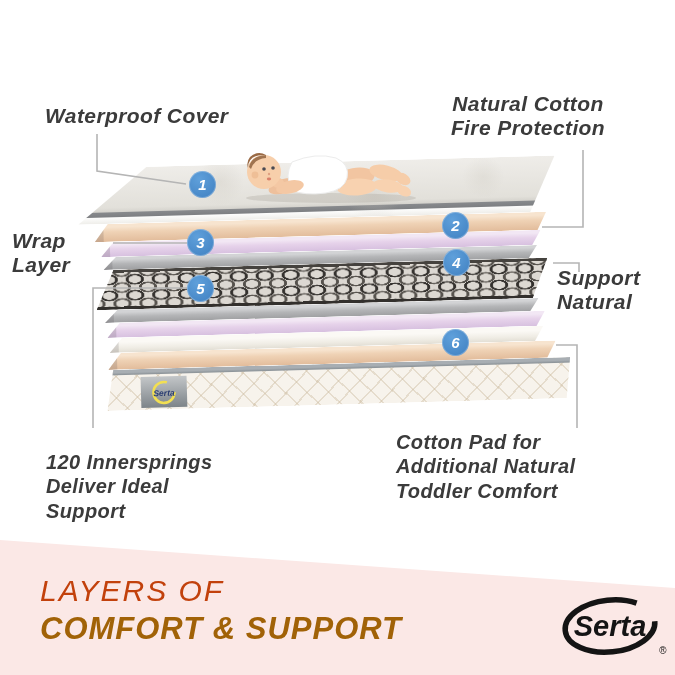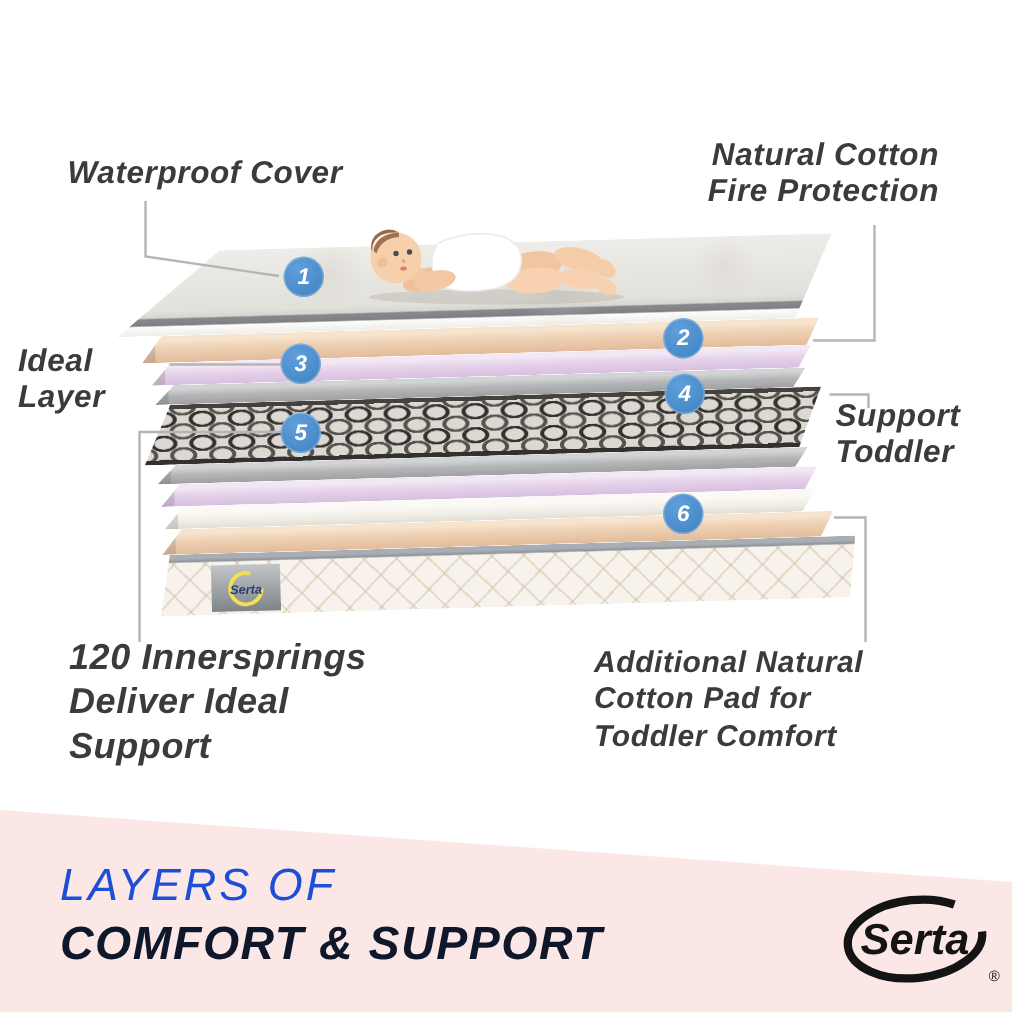--- a/index.html
+++ b/index.html
@@ -6,24 +6,24 @@
   .stage{
     position:relative;width:675px;height:675px;background:#ffffff;overflow:hidden;
     font-family:"Liberation Sans", sans-serif;
     font-style:italic;
   }
   
   .callout{position:absolute;color:#3b3b3b;font-weight:bold;font-size:21px;
            line-height:1.13;letter-spacing:.4px;}
   .callout .ln{display:block;}
   #lbl-waterproof{left:45px;top:104px;}
-  #lbl-fire{left:430px;top:92px;text-align:right;width:196px;}
+  #lbl-fire{left:430px;top:92px;text-align:center;width:196px;}
   #lbl-foam{left:12px;top:229px;}
   #lbl-wrap{left:557px;top:266px;}
-  #lbl-springs{left:46px;top:424px;font-size:24px;line-height:1.22;}
+  #lbl-springs{left:46px;top:450px;font-size:20px;line-height:1.22;}
   #lbl-pad{left:396px;top:430px;font-size:20px;line-height:1.22;}
   
   .connectors{position:absolute;left:0;top:0;z-index:3;}
   .connectors polyline{fill:none;stroke:#b5b5b5;stroke-width:1.6px;}
   
   .mattress{position:absolute;left:80px;top:160px;width:482px;height:248px;
             transform:rotate(-1.6deg);z-index:1;}
   .layer{position:absolute;}
   .band::after{content:"";position:absolute;left:0;top:0;bottom:0;width:9px;
                background:rgba(60,55,65,.16);}
@@ -78,54 +78,54 @@
          display:flex;align-items:center;justify-content:center;
          box-shadow:inset 0 0 0 1px rgba(255,255,255,.25);}
   #b1{left:189px;top:171px;} #b2{left:442px;top:212px;} #b3{left:187px;top:229px;}
   #b4{left:443px;top:249px;} #b5{left:187px;top:275px;} #b6{left:442px;top:329px;}
   
   .baby{position:absolute;left:226px;top:142px;z-index:4;}
   
   .footer-band{position:absolute;left:0;top:0;width:675px;height:675px;z-index:2;
     clip-path:polygon(0 540px,675px 588px,675px 675px,0 675px);
     background:#fbe8e6;}
-  .footer-title1{position:absolute;left:40px;top:574px;z-index:3;color:#1d4ed8;
+  .footer-title1{position:absolute;left:40px;top:574px;z-index:3;color:#c2410c;
     font-size:30px;font-weight:400;letter-spacing:2px;}
-  .footer-title2{position:absolute;left:40px;top:611px;z-index:3;color:#0f172a;
+  .footer-title2{position:absolute;left:40px;top:611px;z-index:3;color:#a16207;
     font-size:31px;font-weight:bold;letter-spacing:1px;}
   .serta-logo{position:absolute;left:560px;top:588px;z-index:3;}
 </style>
 </head>
 <body>
 
 <div class="stage">
 
   <div class="callout" id="lbl-waterproof">
     <span class="ln">Waterproof Cover</span>
   </div>
   <div class="callout" id="lbl-fire">
     <span class="ln">Natural Cotton</span>
     <span class="ln">Fire Protection</span>
   </div>
   <div class="callout" id="lbl-foam">
-    <span class="ln">Ideal</span>
+    <span class="ln">Wrap</span>
     <span class="ln">Layer</span>
   </div>
   <div class="callout" id="lbl-wrap">
     <span class="ln">Support</span>
-    <span class="ln">Toddler</span>
+    <span class="ln">Natural</span>
   </div>
   <div class="callout" id="lbl-springs">
     <span class="ln">120 Innersprings</span>
     <span class="ln">Deliver Ideal</span>
     <span class="ln">Support</span>
   </div>
   <div class="callout" id="lbl-pad">
+    <span class="ln">Cotton Pad for</span>
     <span class="ln">Additional Natural</span>
-    <span class="ln">Cotton Pad for</span>
     <span class="ln">Toddler Comfort</span>
   </div>
 
   <svg class="connectors" width="675" height="675">
     <polyline points="97,134 97,171 186,184"></polyline>
     <polyline points="583,150 583,227 542,227"></polyline>
     <polyline points="113,243 189,243"></polyline>
     <polyline points="553,263 579,263 579,272"></polyline>
     <polyline points="93,428 93,288 189,288"></polyline>
     <polyline points="556,345 577,345 577,428"></polyline>

